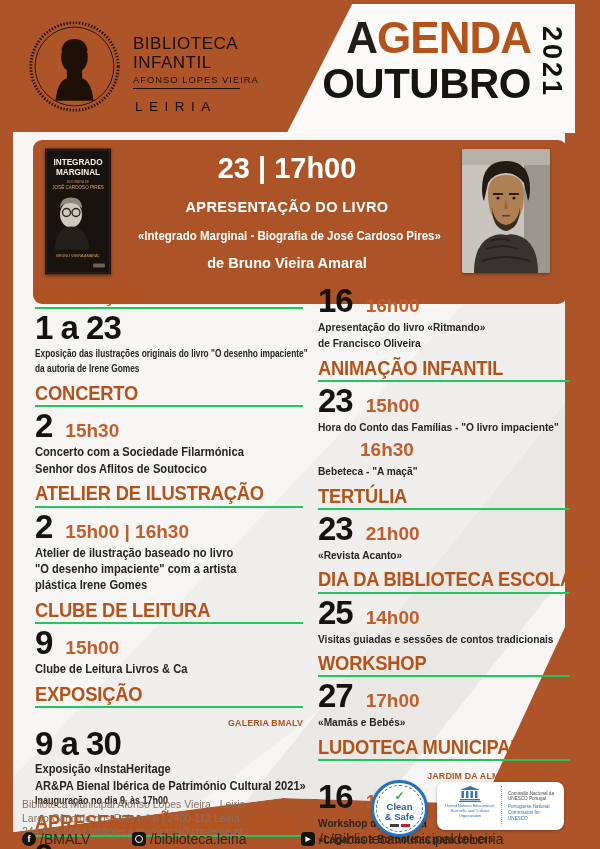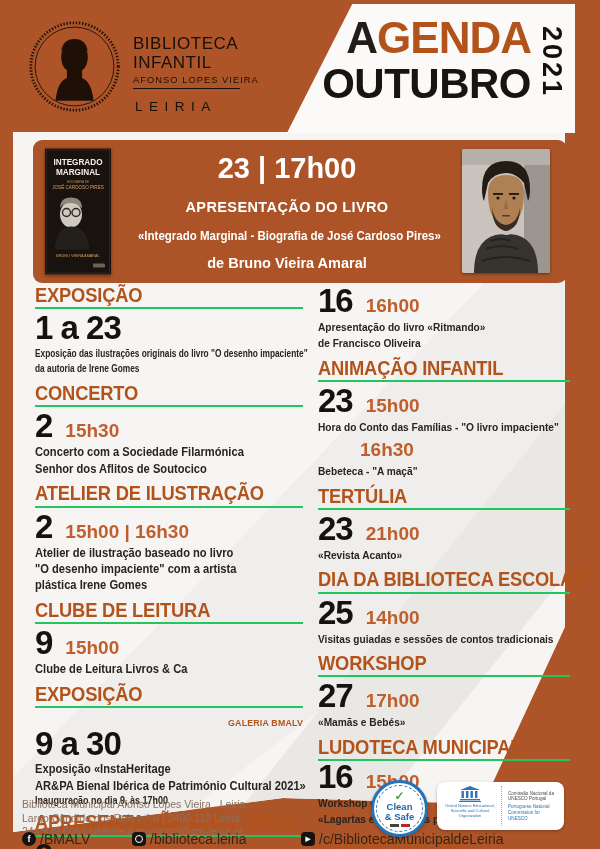--- a/index.html
+++ b/index.html
@@ -24,21 +24,21 @@
   .banner{position:absolute;left:278px;top:4px;width:297px;height:129px;background:#fbfaf9;
           clip-path:polygon(25% 0,100% 0,100% 100%,3% 100%);}
   .banner-text{position:absolute;right:44px;top:12px;text-align:right;}
   .agenda-line{font-size:44px;font-weight:bold;letter-spacing:-1px;line-height:1.0;color:#211d19;}
   .agenda-accent{color:#b2531c;}
   .month-line{font-size:42px;font-weight:bold;letter-spacing:-.5px;line-height:1.12;color:#181511;}
   .year-vert{position:absolute;right:8px;top:22px;writing-mode:vertical-rl;font-size:27px;font-weight:bold;
              letter-spacing:3px;color:#14110e;}
 
   
-  .feature{position:absolute;left:33px;top:140px;width:534px;height:143px;background:#ac5327;border-radius:9px;}
+  .feature{position:absolute;left:33px;top:140px;width:534px;height:164px;background:#ac5327;border-radius:9px;}
   .cover{position:absolute;left:12px;top:8px;width:66px;height:127px;box-shadow:0 1px 3px rgba(0,0,0,.4);}
   .portrait{position:absolute;right:17px;top:9px;width:88px;height:124px;border-radius:2px;box-shadow:0 1px 3px rgba(0,0,0,.4);}
   .feature-text{position:absolute;left:92px;right:118px;top:8px;text-align:center;color:#ffffff;}
   .f-datetime{font-size:29px;font-weight:bold;margin-top:4px;}
   .f-label{font-size:14.5px;font-weight:bold;letter-spacing:.4px;margin-top:14px;}
   .f-title{font-size:12.5px;font-weight:bold;margin-top:14px;transform:scaleX(.92);transform-origin:center;white-space:nowrap;}
   .f-author{font-size:14.5px;font-weight:bold;margin-top:12px;}
 
   
   .col{position:absolute;top:285px;}
@@ -322,20 +322,21 @@
           <span class="event-time">17h00</span>
         </div>
         <div class="event-lines">
           <div>«Mamãs e Bebés»</div>
         </div>
       </div>
     </div>
 
     <div class="section">
       <div class="sec-heading"><span>LUDOTECA MUNICIPAL</span></div>
+      <div class="sec-note">JARDIM DA ALMUINHA GRANDE</div>
       <div class="event" style="margin-top:0">
         <div class="event-head">
           <span class="event-date">16</span>
           <span class="event-time">15h00</span>
         </div>
         <div class="event-lines">
           <div>Workshop de culinária</div>
           <div>«Lagartas e Borboletas para comer»</div>
         </div>
       </div>

